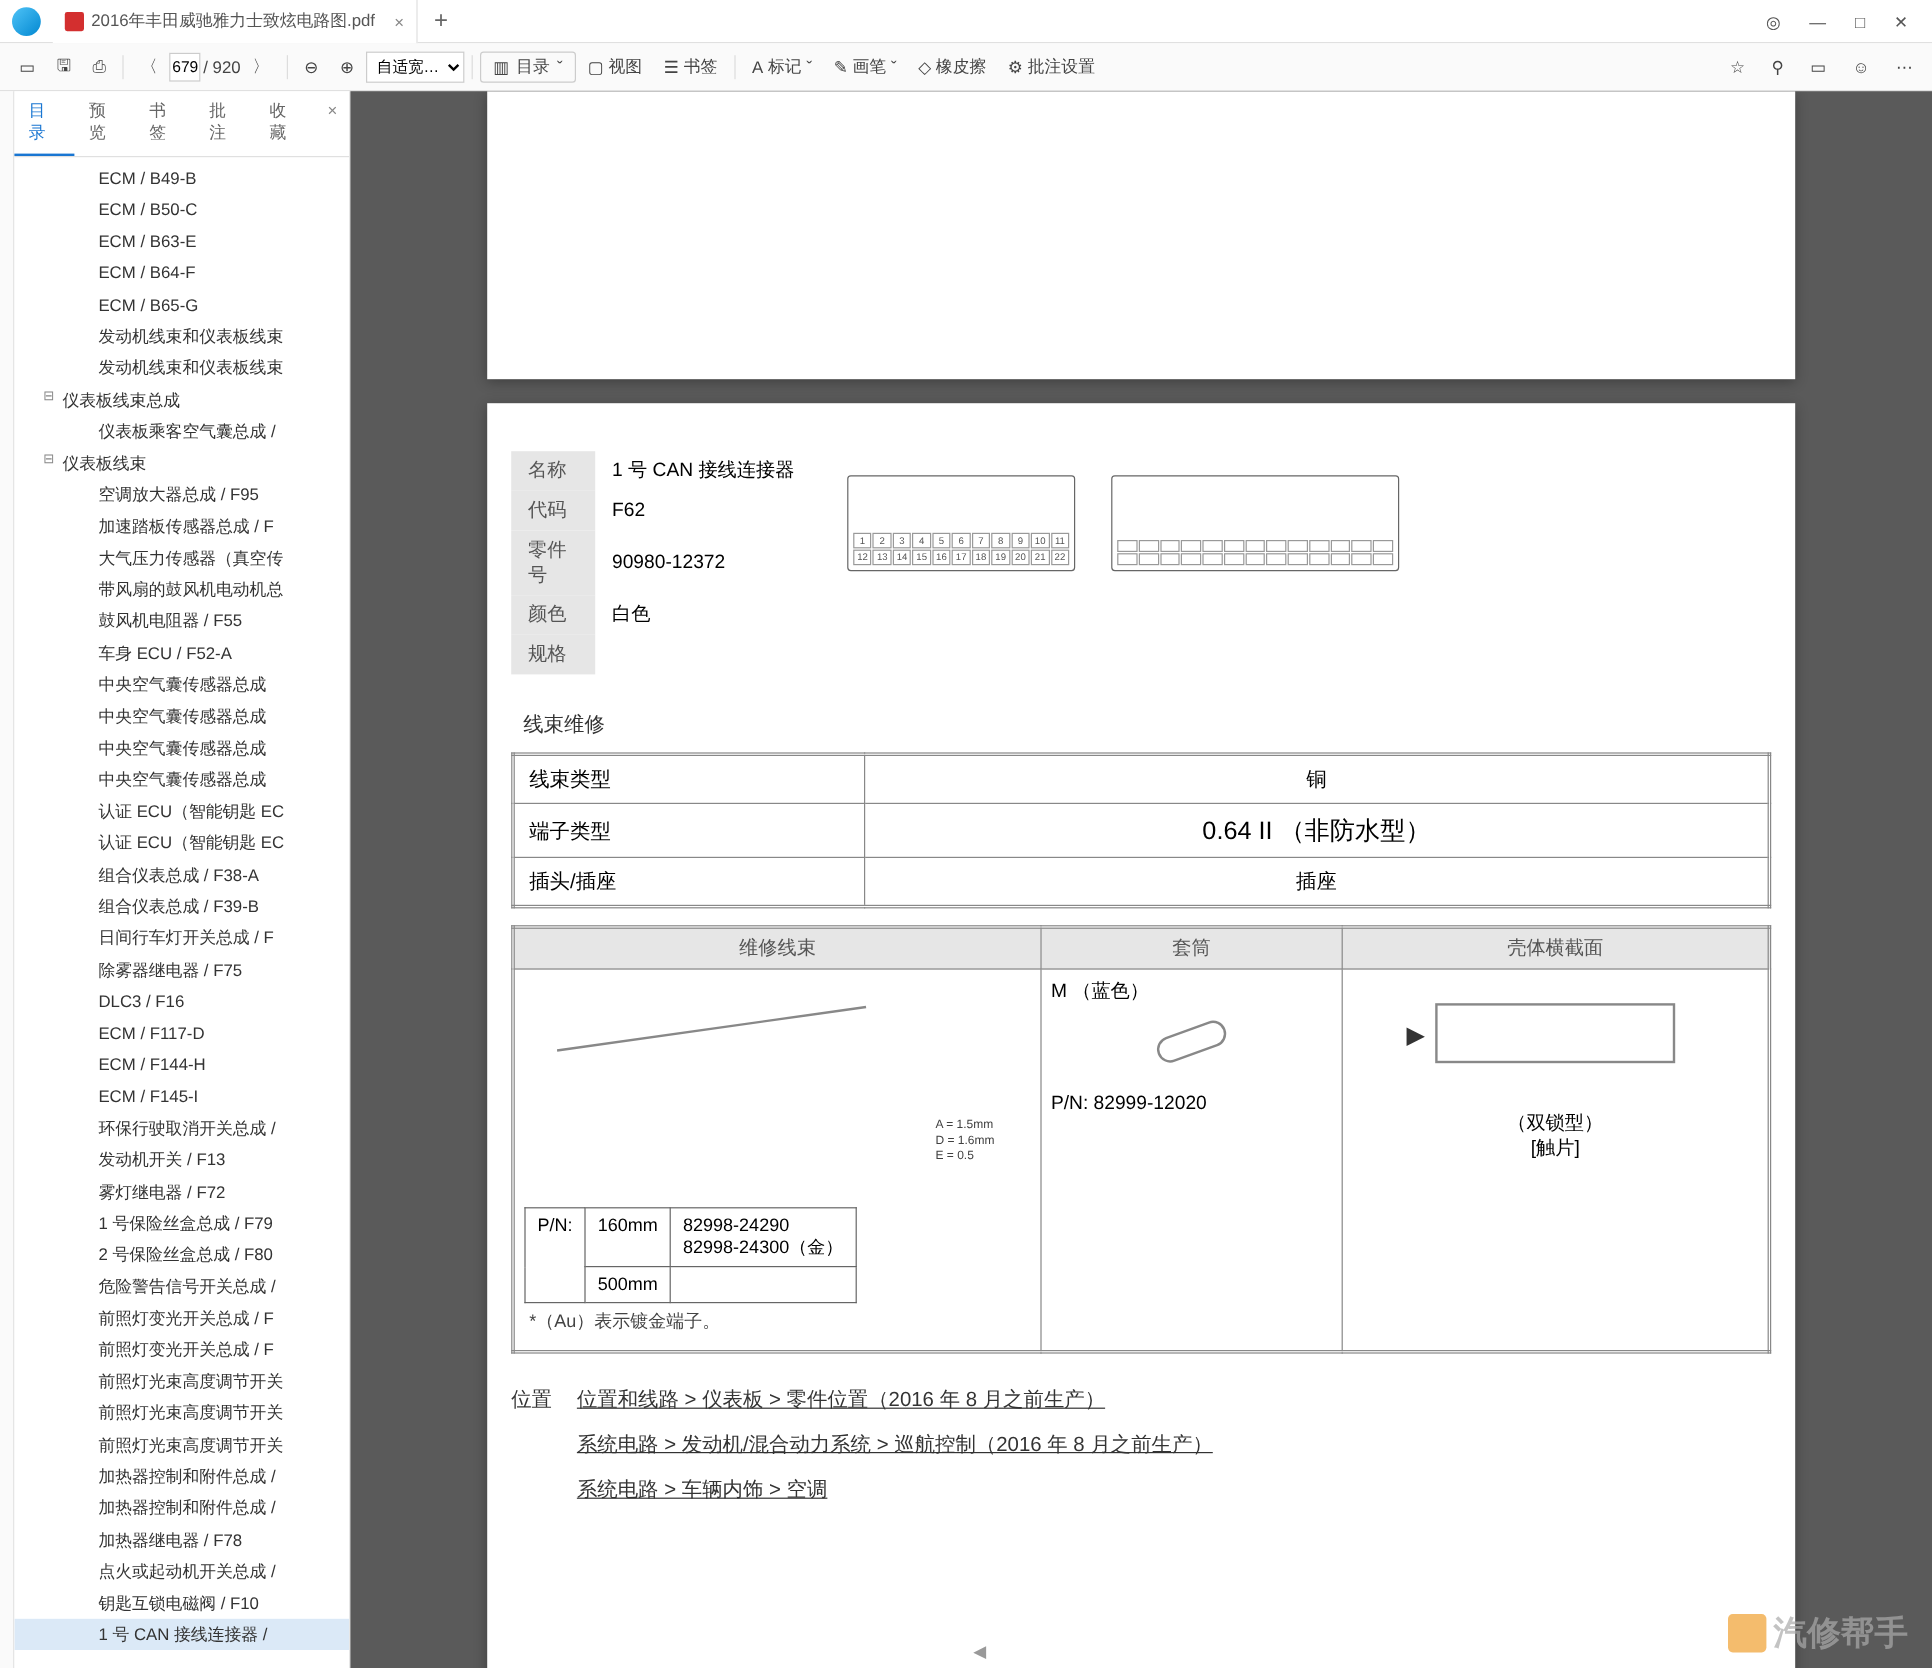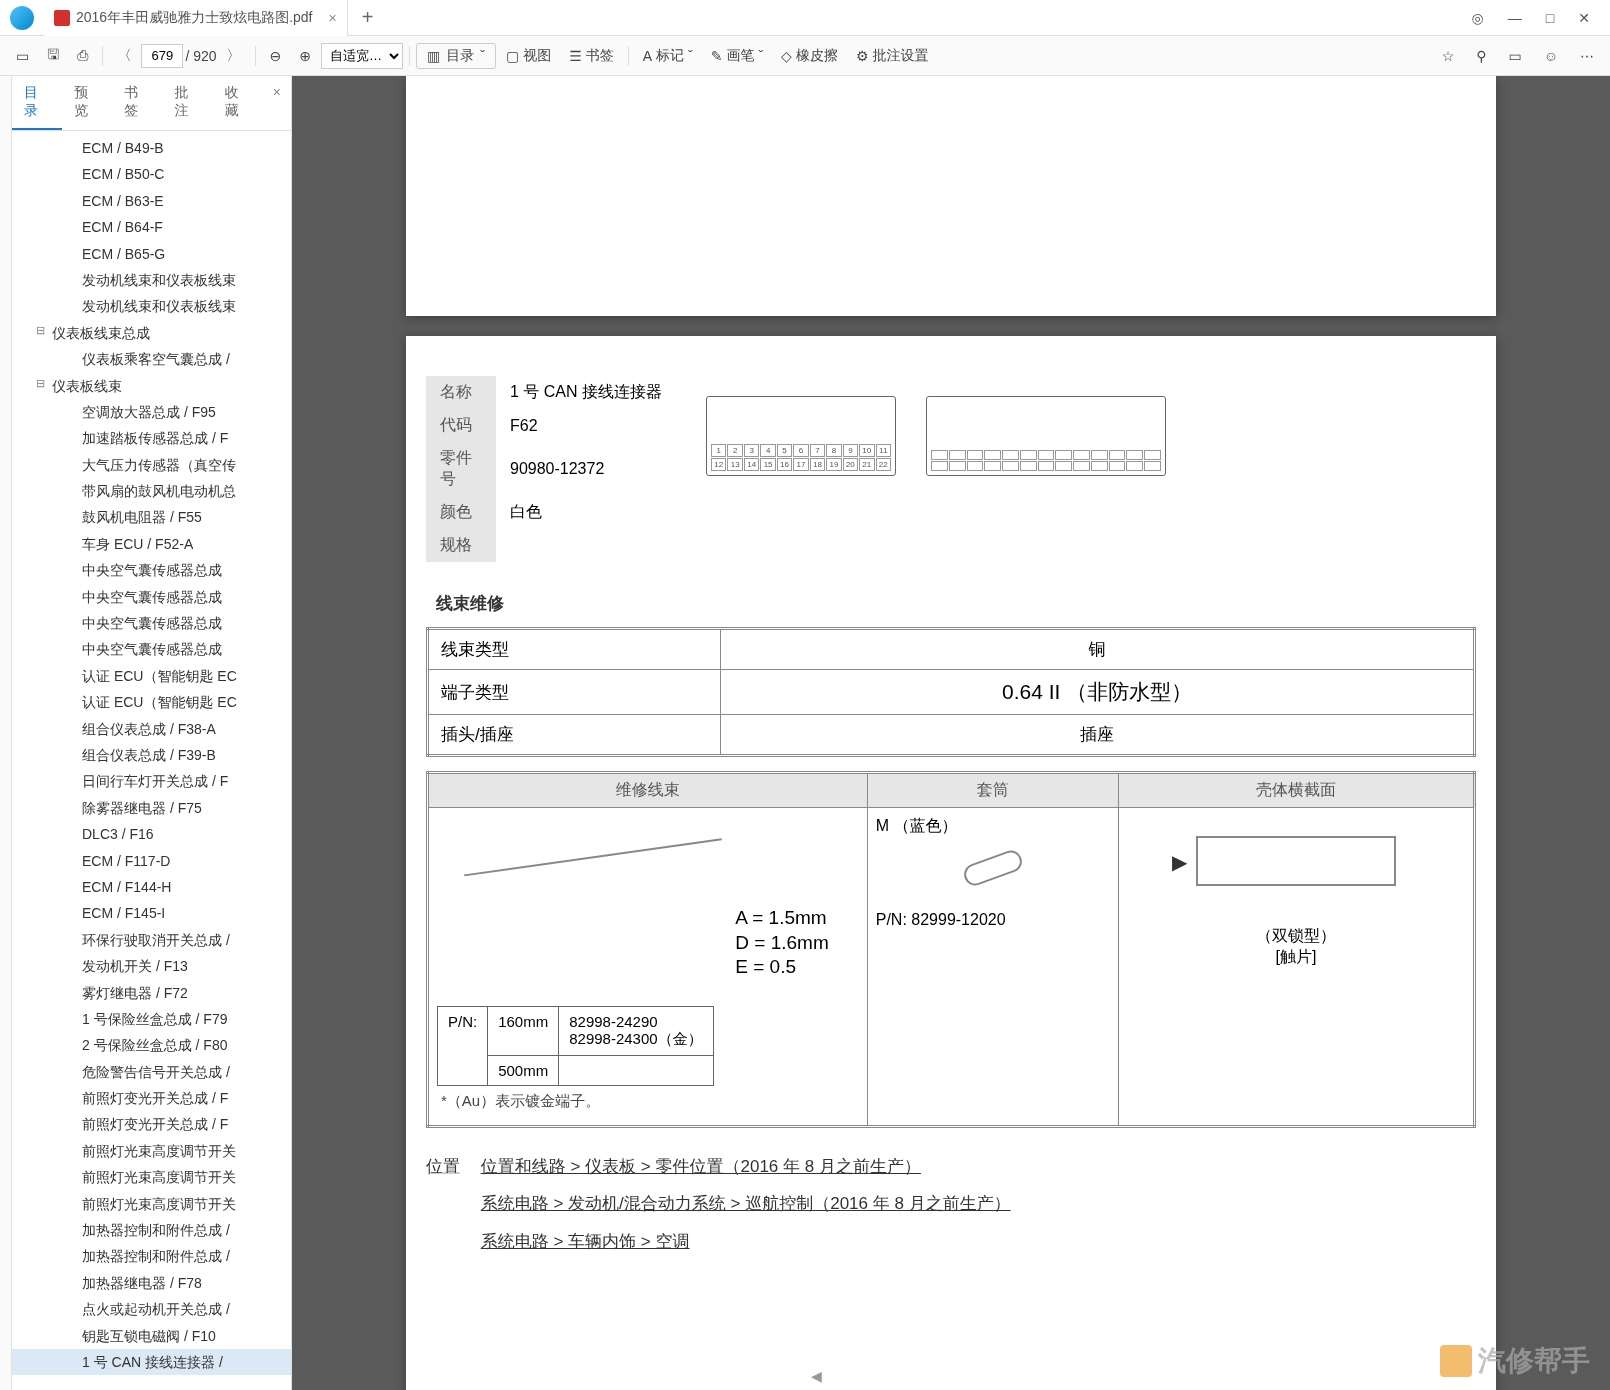--- a/index.html
+++ b/index.html
@@ -8,21 +8,21 @@
 .app-icon{width:24px;height:24px;margin:0 10px;border-radius:50%;background:linear-gradient(135deg,#4fc3f7,#0288d1)}
 .tab{display:flex;align-items:center;padding:0 10px;height:36px;background:#fff;border-right:1px solid #e0e0e0;gap:6px;font-size:14px;color:#555}
 .pdf-ico{width:16px;height:16px;background:#d32f2f;border-radius:2px;position:relative}
 .close-x{color:#888;margin-left:10px;cursor:pointer}
 .plus{padding:0 14px;color:#666;font-size:20px}
 .win-controls{margin-left:auto;display:flex;gap:24px;padding-right:20px;color:#555;font-size:14px}
 .win-controls span{cursor:pointer}
 .toolbar{height:40px;background:#fafafa;border-bottom:1px solid #e0e0e0;display:flex;align-items:center;padding:0 8px;gap:2px;font-size:14px;color:#444}
 .tb-btn{padding:5px 8px;border-radius:3px;cursor:pointer;display:flex;align-items:center;gap:4px}
 .sep{width:1px;height:20px;background:#ddd;margin:0 4px}
-.page-input{width:42px;height:24px;border:1px solid #ccc;text-align:center;font-size:13px}
+.page-input{width:26px;height:24px;border:1px solid #ccc;text-align:center;font-size:13px}
 .zoom-sel{height:26px;border:1px solid #ccc;font-size:13px;padding:0 4px;background:#fff}
 .toc-btn{border:1px solid #ccc;padding:3px 10px;display:flex;align-items:center;gap:6px;border-radius:3px}
 .tb-right{margin-left:auto;display:flex;gap:6px;align-items:center}
 .main{display:flex;height:calc(100% - 76px)}
 .left-rail{width:12px;background:#fafafa;border-right:1px solid #e0e0e0;display:flex;flex-direction:column;justify-content:space-around;padding:40px 0;font-size:11px;color:#888;writing-mode:vertical-rl}
 .sidebar{width:280px;background:#fff;border-right:1px solid #e0e0e0;display:flex;flex-direction:column}
 .sb-tabs{display:flex;border-bottom:1px solid #e0e0e0;font-size:14px;color:#666}
 .sb-tab{padding:8px 12px;cursor:pointer}
 .sb-tab.active{color:#1976d2;border-bottom:2px solid #1976d2}
 .sb-close{margin-left:auto;padding:8px 10px;color:#888}
@@ -38,42 +38,42 @@
 .info-row{display:flex;gap:30px;margin-bottom:30px}
 .info-table{border-collapse:collapse;font-size:16px}
 .info-table td{padding:6px 14px;border:none}
 .info-table td:first-child{background:#e6e6e6;color:#555;width:70px}
 .conn-diag{border:1.5px solid #666;width:190px;height:80px;margin-top:20px;position:relative;border-radius:3px}
 .conn-diag.wide{width:240px}
 .pins{position:absolute;bottom:4px;left:4px;right:4px;display:grid;grid-template-columns:repeat(11,1fr);gap:1px;font-size:8px;color:#555}
 .pins span{border:0.5px solid #999;text-align:center;padding:1px 0}
 .wide .pins{grid-template-columns:repeat(13,1fr)}
 .wide .pins span{height:10px}
-.sect-title{font-size:17px;font-weight:bold;color:#333;margin:20px 0 12px 10px}
+.sect-title{font-size:17px;font-weight:normal;color:#333;margin:20px 0 12px 10px}
 .repair-table{width:100%;border-collapse:collapse;border:3px double #888;font-size:17px}
 .repair-table td{border:1px solid #888;padding:8px 12px;text-align:center}
 .repair-table td:first-child{text-align:left;width:28%}
 .sub-table{width:100%;border-collapse:collapse;border:3px double #888;margin-top:14px;font-size:16px}
 .sub-table th{background:#e6e6e6;padding:6px;border:1px solid #888;font-weight:normal;color:#555}
 .sub-table td{border:1px solid #888;padding:8px;vertical-align:top}
 .pn-table{border-collapse:collapse;font-size:15px;margin-top:10px}
 .pn-table td{border:1px solid #666;padding:6px 10px}
 .note{font-size:15px;color:#444;padding:6px 4px}
 .links{font-size:17px;color:#333;margin-top:20px;line-height:2.2}
 .links a{color:#333;text-decoration:underline}
 .links .lbl{display:inline-block;width:50px}
 .watermark{position:absolute;bottom:10px;right:20px;font-size:28px;color:#aaa;font-weight:bold;opacity:.7;display:flex;align-items:center;gap:6px}
 .wm-ico{width:32px;height:32px;background:#f0a030;border-radius:4px}
 .scroll-arrow{position:absolute;left:50%;bottom:6px;color:#999;font-size:14px;transform:translateX(-140px)}
 .diagram-img{width:100%;height:180px;position:relative;color:#888;font-size:13px}
 .wire-shape{position:absolute;left:30px;top:40px;width:260px;height:60px;border-top:2px solid #888;transform:rotate(-8deg)}
 .sleeve-shape{width:60px;height:22px;border:2px solid #888;border-radius:11px;margin:20px auto;transform:rotate(-20deg)}
 .shell-shape{width:200px;height:50px;border:2px solid #888;margin:20px auto;position:relative}
 .shell-shape::before{content:"▶";position:absolute;left:-26px;top:12px;color:#333;font-size:20px}
-.dims{position:absolute;right:30px;bottom:16px;font-size:19px;color:#000000;line-height:1.3}
+.dims{position:absolute;right:30px;bottom:26px;font-size:10px;color:#404040;line-height:1.3}
 </style>
 </head>
 <body>
 
 <div class="titlebar">
  <div class="app-icon"></div>
  <div class="tab">
   <span class="pdf-ico"></span>
   <span>2016年丰田威驰雅力士致炫电路图.pdf</span>
   <span class="close-x">×</span>

